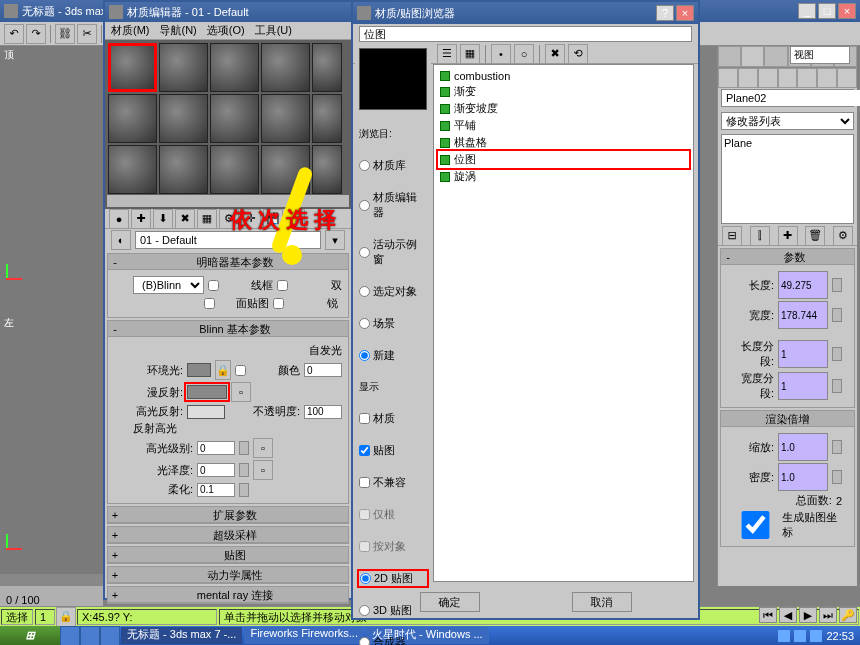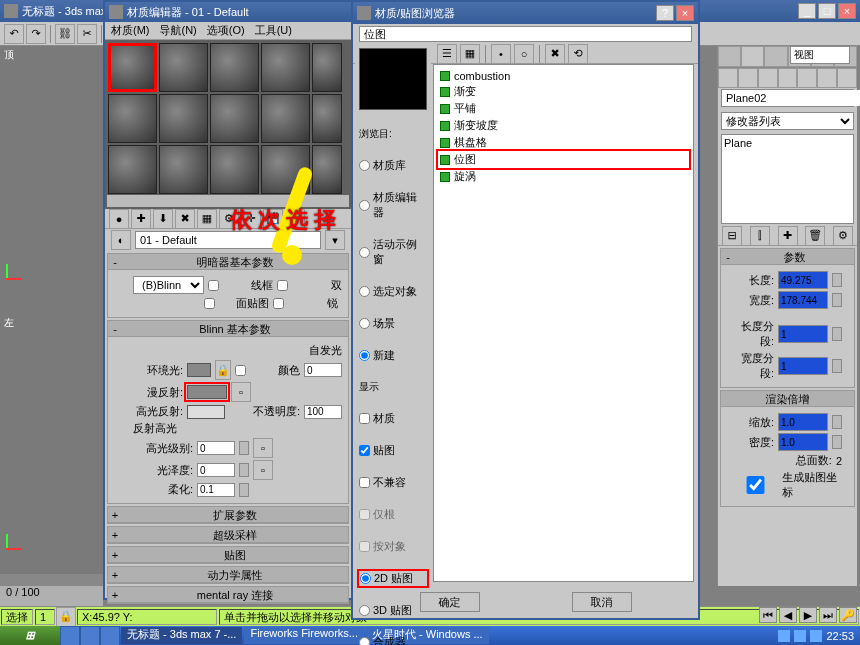--- a/index.html
+++ b/index.html
@@ -15,21 +15,21 @@
 
 
 .main-toolbar { height: 24px; background: #c8c8c8; border-bottom: 1px solid #888; display: flex; align-items: center; padding: 0 4px; gap: 2px; }
 .tbtn { width: 20px; height: 20px; background: #c8c8c8; border: 1px solid #999; display: inline-flex; align-items: center; justify-content: center; }
 .sep { width: 1px; height: 18px; background: #888; margin: 0 2px; }
 
 
 .viewports { position: absolute; left: 0; top: 46px; width: 103px; height: 540px; background: #7a7a7a; }
 .vp-label { position: absolute; color: #fff; font-size: 10px; }
 
-.timeline { position: absolute; left: 0; bottom: 39px; width: 103px; height: 20px; background: #b0b0b0; display: flex; align-items: flex-start; font-size: 10px; }
+.timeline { position: absolute; left: 0; bottom: 39px; width: 103px; height: 20px; background: #b0b0b0; display: flex; align-items: flex-end; font-size: 10px; }
 .timeline-slider { position: absolute; left: 0; bottom: 59px; width: 103px; height: 12px; background: #888; }
 
 
 .mat-editor { position: absolute; left: 103px; top: 0; width: 250px; height: 600px; background: #c8c8c8; border: 2px solid #365d99; z-index: 10; }
 .mat-editor .titlebar { height: 20px; font-size: 11px; }
 .menubar { height: 18px; background: #c8c8c8; display: flex; align-items: center; gap: 10px; padding: 0 6px; border-bottom: 1px solid #999; }
 .mat-slots { display: flex; flex-direction: column; background: #606060; padding: 2px; }
 .slot-row { display: flex; }
 .slot { width: 49px; height: 49px; background: radial-gradient(circle at 35% 35%, #888, #333); border: 1px solid #222; margin: 1px; }
 .slot.selected { border: 3px solid red; }
@@ -75,21 +75,21 @@
 .cmd-tabs span { flex: 1; border: 1px solid #999; background: #bbb; }
 .cmd-tabs span.act { background: #c8c8c8; }
 .cmd-subtabs { height: 18px; display: flex; }
 .name-field { margin: 3px; height: 18px; background: #fff; border: 1px solid #888; display: flex; }
 .name-field input { flex: 1; border: none; padding: 0 4px; }
 .name-field .color { width: 14px; background: #d44; }
 .mod-list { margin: 2px 3px; height: 90px; background: #fff; border: 1px solid #888; padding: 2px; }
 .mod-list .hdr { color: #000; }
 .param-row { display: flex; align-items: center; gap: 4px; margin: 2px 6px; }
 .param-row label { flex: 1; text-align: right; }
-.param-row input { width: 50px; height: 18px; border: 1px solid #888; background: #1d4ed8; font-size: 10px; padding: 0 2px; }
+.param-row input { width: 50px; height: 28px; border: 1px solid #888; background: #c4b5fd; font-size: 10px; padding: 0 2px; }
 .spinbtn { width: 10px; height: 14px; background: #bbb; border: 1px solid #888; }
 
 
 .anno { position: absolute; left: 230px; top: 205px; color: red; font-size: 22px; font-weight: bold; z-index: 30; text-shadow: 0 0 2px #000; }
 .anno-arrow { position: absolute; left: 285px; top: 165px; width: 14px; height: 90px; background: #ffea00; transform: rotate(20deg); z-index: 29; border-radius: 7px; }
 .anno-dot { position: absolute; left: 282px; top: 245px; width: 20px; height: 20px; background: #ffea00; border-radius: 50%; z-index: 29; }
 
 
 .statusbar { position: absolute; left: 0; bottom: 19px; right: 0; height: 20px; background: #bef264; border-top: 1px solid #888; display: flex; align-items: center; font-size: 10px; }
 .statusbar .cell { border: 1px inset #999; padding: 0 4px; margin: 0 1px; height: 16px; line-height: 14px; }
@@ -415,25 +415,25 @@
     <div class="mb-item">
         <span class="ic"></span>
         <span>combustion</span>
       </div>
     <div class="mb-item">
         <span class="ic"></span>
         <span>渐变</span>
       </div>
     <div class="mb-item">
         <span class="ic"></span>
+        <span>渐变坡度</span>
+      </div>
+    <div class="mb-item">
+        <span class="ic"></span>
         <span>平铺</span>
-      </div>
-    <div class="mb-item">
-        <span class="ic"></span>
-        <span>渐变坡度</span>
       </div>
     <div class="mb-item">
         <span class="ic"></span>
         <span>棋盘格</span>
       </div>
     <div class="mb-item red-h">
         <span class="ic"></span>
         <span>位图</span>
       </div>
     <div class="mb-item">

